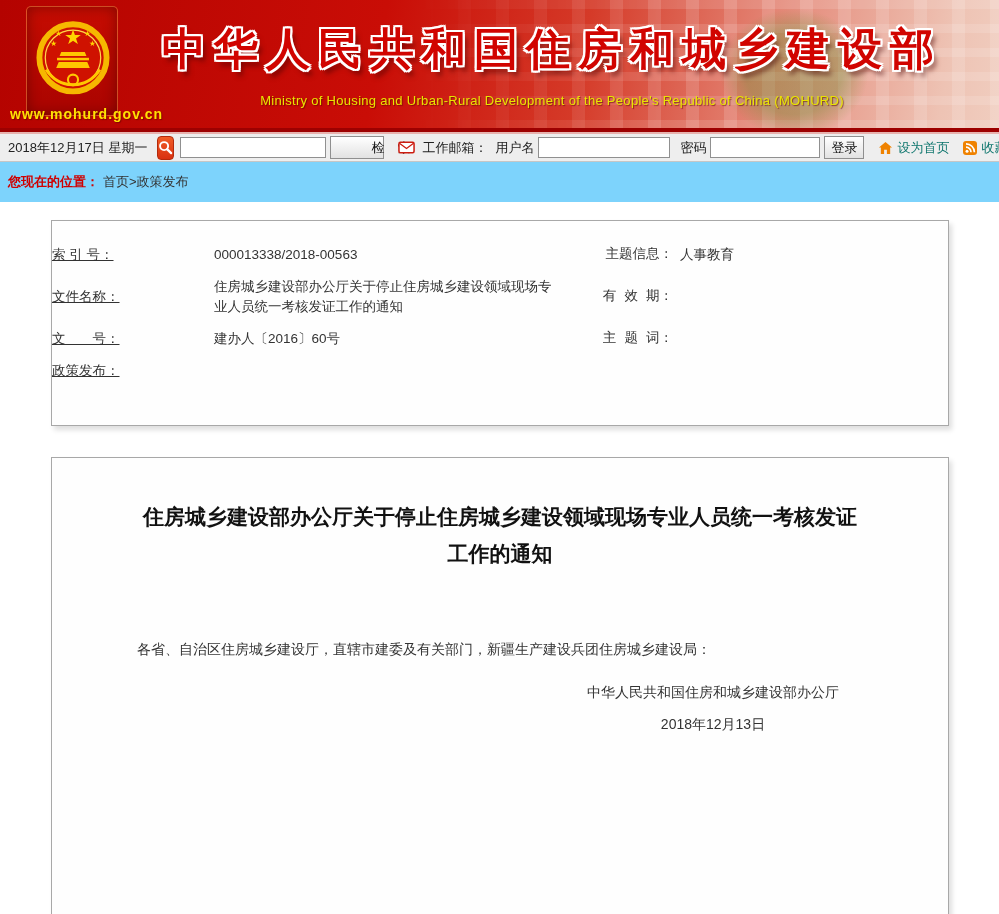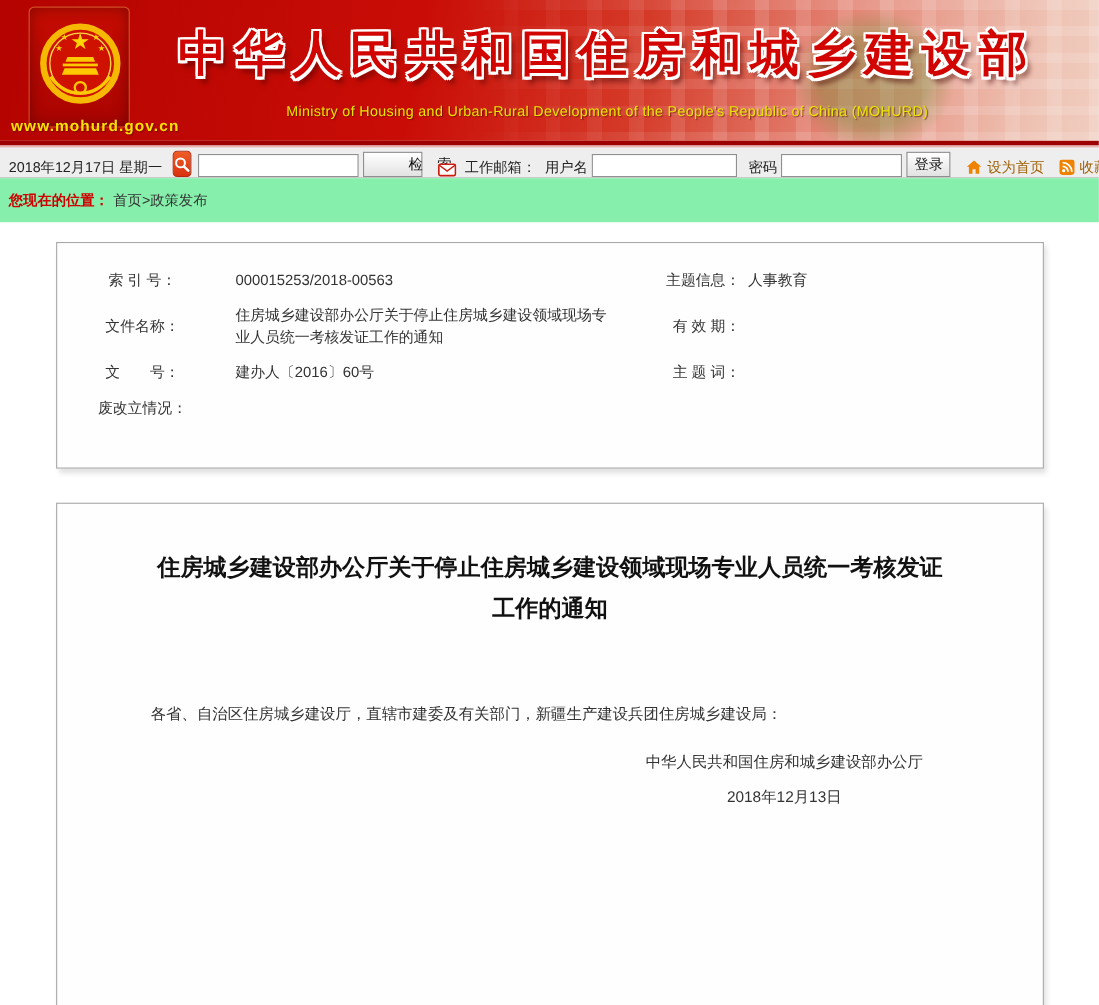--- a/index.html
+++ b/index.html
@@ -30,57 +30,57 @@
   .banner-titles { position:absolute; left:145px; right:40px; top:20px; text-align:center; }
   .banner-title { font-size:44px; font-weight:bold; color:#d10400; letter-spacing:8px; white-space:nowrap;
     text-shadow:
       -2px -2px 0 #fff, 2px -2px 0 #fff, -2px 2px 0 #fff, 2px 2px 0 #fff,
       0 -2px 0 #fff, 0 2px 0 #fff, -2px 0 0 #fff, 2px 0 0 #fff,
       4px 6px 5px rgba(70,0,0,.55); }
   .banner-sub { margin-top:14px; font-size:13px; font-weight:normal; color:#e9e400;
     text-shadow:1px 1px 1px rgba(90,0,0,.6); letter-spacing:.3px; }
 
   
-  .toolbar { display:flex; align-items:flex-end; height:30px; background:#eeeeee;
+  .toolbar { display:flex; align-items:center; height:30px; background:#eeeeee;
     border-top:2px solid #e7b2ae; border-bottom:1px solid #c6c6c6;
     padding:0 8px; font-size:13px; color:#222; white-space:nowrap; }
   .tb-date { margin-right:10px; }
   .mag-btn { width:25px; height:24px; border:1px solid #b32a0c; border-radius:4px;
     background:linear-gradient(#f05c26,#d93110); display:flex; align-items:center;
     justify-content:center; cursor:pointer; margin-right:6px; }
   .tb-input { height:21px; border:1px solid #909090; background:#fff; padding:0 4px; font-size:12px; }
   .in-search { width:146px; }
   .in-user { width:132px; }
   .in-pass { width:110px; }
   .tb-btn { height:23px; border:1px solid #8f8f8f; background:linear-gradient(#ffffff,#e2e2e2);
     font-size:13px; color:#111; cursor:pointer; margin-left:4px; padding:0 6px;
     font-family:inherit; }
   .btn-search { width:54px; margin-right:8px;padding-left:40px; }
   .btn-login { width:44px; }
   .tb-label { margin:0 4px; }
   .tb-icon { display:inline-flex; align-items:center; margin:0 3px 0 6px; }
   .tb-right { margin-left:auto; display:flex; align-items:center; }
-  .tb-link { display:flex; align-items:center; margin-left:14px; color:#a16207; cursor:pointer; }
+  .tb-link { display:flex; align-items:center; margin-left:14px; color:#0f766e; cursor:pointer; }
   .tb-link .ic { margin-right:4px; display:inline-flex; }
 
   
   .crumbbar { height:40px; display:flex; align-items:center; padding:0 8px;
-    background:#86efac; font-size:13px; }
+    background:#7dd3fc; font-size:13px; }
   .crumb-prefix { color:#cf0000; font-weight:bold; margin-right:4px; }
   .crumb-path { color:#333; }
 
   
   .panel { margin-left:51px; width:898px; background:#fefefe; border:1px solid #a8a8a8;
     box-shadow:3px 4px 5px rgba(0,0,0,.13); }
   .meta-panel { margin-top:18px; height:206px; padding-top:18px; }
   .meta-table { width:100%; border-collapse:collapse; font-size:13.5px; color:#333; }
   .meta-table td { padding:6px 0; vertical-align:middle; line-height:20px; }
-  td.lbl-l { width:155px; text-align:center; white-space:nowrap; }
+  td.lbl-l { width:155px; text-align:left; white-space:nowrap;text-decoration:underline; }
   td.val-l { width:370px; padding-left:7px; padding-right:14px; }
-  td.lbl-r { width:96px; text-align:right; white-space:nowrap; }
+  td.lbl-r { width:96px; text-align:right; white-space:nowrap;font-family:Liberation Mono, monospace; }
   td.val-r { padding-left:7px; }
 
   .doc-panel { margin-top:31px; height:560px; padding:40px 85px 0; }
   .doc-title { font-size:21px; font-weight:bold; color:#111; text-align:center;
     line-height:37px; margin-bottom:64px; }
   .doc-body { font-size:14px; color:#333; line-height:26px; text-align:justify; }
   .doc-salutation { margin-bottom:12px; }
   .doc-p { text-indent:2em; margin-bottom:12px; }
   .doc-sign { width:300px; margin:14px 0 0 auto; text-align:center; font-size:14px;
     color:#333; line-height:32px; }
@@ -170,38 +170,38 @@
 <div class="crumbbar">
   <span class="crumb-prefix">您现在的位置：</span>
   <span class="crumb-path">首页&gt;政策发布</span>
 </div>
 
 <div class="panel meta-panel">
   <table class="meta-table">
     <tbody>
         <tr>
       <td class="lbl-l">索 引 号：</td>
-      <td class="val-l">000015253/2018-00563</td>
+      <td class="val-l">000013338/2018-00563</td>
       <td class="lbl-r">主题信息：</td>
       <td class="val-r">人事教育</td>
     </tr>
     <tr>
       <td class="lbl-l">文件名称：</td>
       <td class="val-l">住房城乡建设部办公厅关于停止住房城乡建设领域现场专业人员统一考核发证工作的通知</td>
       <td class="lbl-r">有 效 期：</td>
       <td class="val-r"></td>
     </tr>
     <tr>
       <td class="lbl-l">文　　号：</td>
       <td class="val-l">建办人〔2016〕60号</td>
       <td class="lbl-r">主 题 词：</td>
       <td class="val-r"></td>
     </tr>
     <tr>
-      <td class="lbl-l">废改立情况：</td>
+      <td class="lbl-l">政策发布：</td>
       <td class="val-l"></td>
       <td class="lbl-r"></td>
       <td class="val-r"></td>
     </tr>
   </tbody>
     </table>
 </div>
 
 <div class="panel doc-panel">
   <div class="doc-title">住房城乡建设部办公厅关于停止住房城乡建设领域现场专业人员统一考核发证工作的通知</div>

